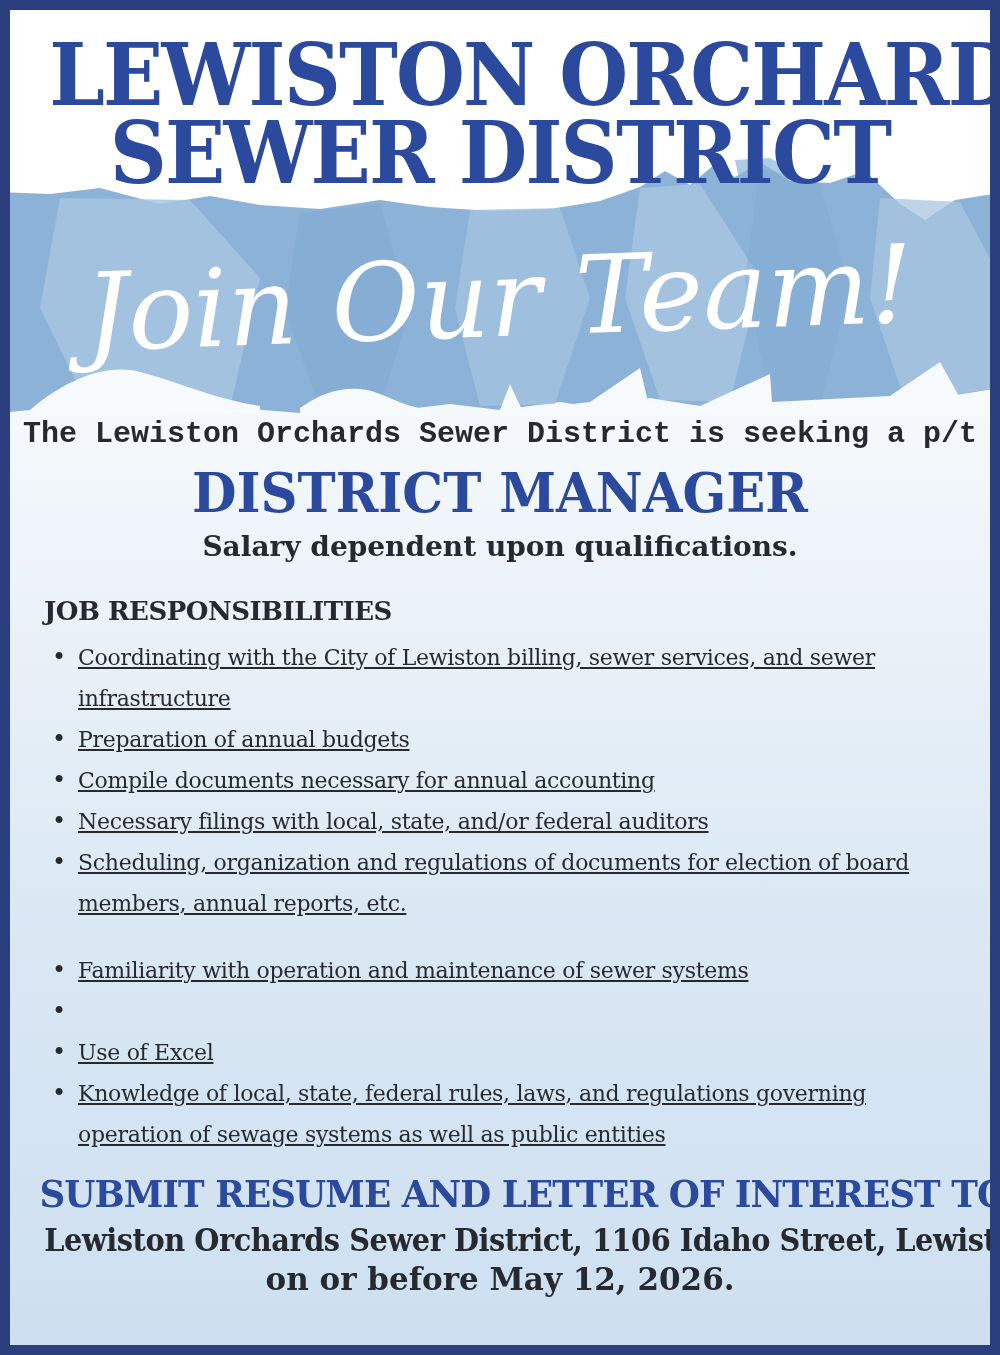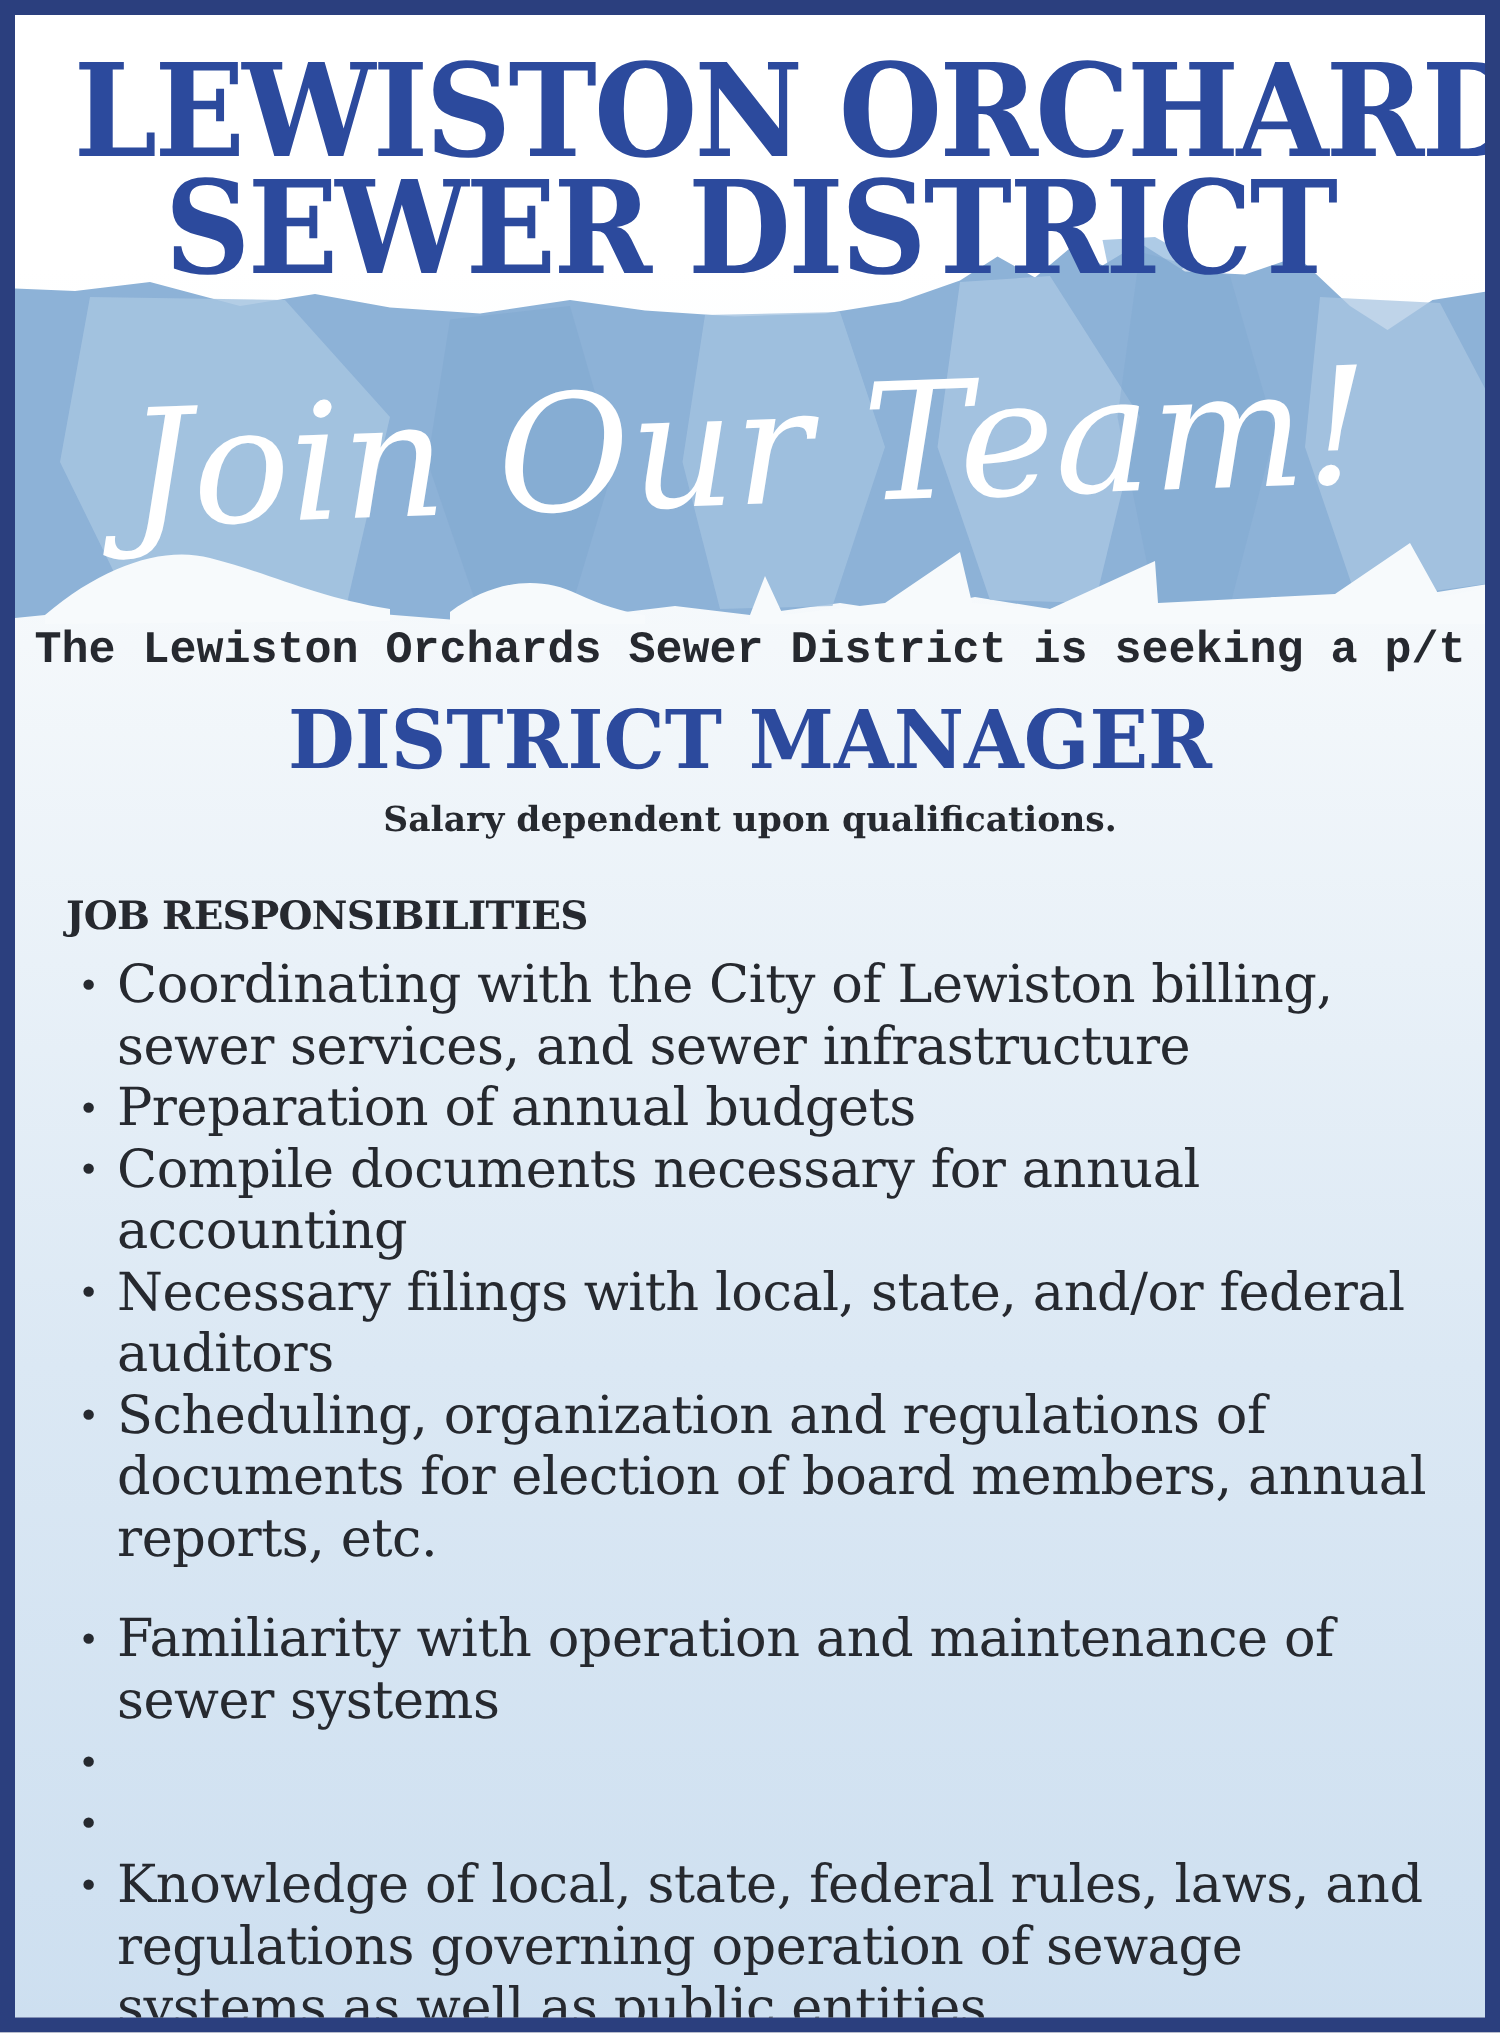--- a/index.html
+++ b/index.html
@@ -21,27 +21,27 @@
     transform:scaleX(0.92); transform-origin:50% 50%;
     white-space:nowrap;
   }
   .content { position:absolute; top:405px; left:0; width:980px; z-index:2; color:#26292f; }
   .seeking { text-align:center; font-size:30px; line-height:38px; font-weight:bold;font-family:Liberation Mono, monospace; }
   .position {
     text-align:center; font-size:54px; line-height:60px; font-weight:bold;
     color:#2c4a9d; margin-top:10px; transform:scaleX(0.95); transform-origin:50% 50%;
     white-space:nowrap;
   }
-  .salary { text-align:center; font-size:23px; line-height:40px; font-weight:bold; margin-top:4px; }
+  .salary { text-align:center; font-size:28px; line-height:40px; font-weight:bold; margin-top:4px; }
   .section { margin:26px 32px 0 34px; }
   .section-heading { font-size:26px; line-height:36px; font-weight:bold; letter-spacing:-0.5px; }
   ul.bullets { list-style:none; margin-top:8px; }
   ul.bullets li { display:flex; align-items:flex-start; }
   .bullet-dot { width:34px; flex:0 0 34px; text-align:left; padding-left:8px; font-size:24px; line-height:41px; color:#26292f; }
-  .bullet-text { font-size:35px; line-height:41px; letter-spacing:-0.3px; }
+  .bullet-text { font-size:22px; line-height:41px; letter-spacing:-0.3px;text-decoration:underline; }
   .footer { margin-top:16px; text-align:center; }
   .submit {
     color:#2c4a9d; font-size:38px; line-height:46px; font-weight:bold;
     transform:scaleX(0.94); transform-origin:50% 50%; white-space:nowrap; letter-spacing:-1px;
   }
   .address {
     font-size:31px; line-height:39px; font-weight:bold; margin-top:4px;
     transform:scaleX(0.93); transform-origin:50% 50%; white-space:nowrap; letter-spacing:-0.5px;
   }
   .deadline { font-size:31px; line-height:39px; font-weight:bold; }
@@ -123,20 +123,21 @@
       <ul class="bullets">
         <li>
           <span class="bullet-dot">•</span>
           <span class="bullet-text">Familiarity with operation and maintenance of sewer systems</span>
         </li>
         <li>
           <span class="bullet-dot">•</span>
         </li>
         <li>
           <span class="bullet-dot">•</span>
+          <span class="bullet-text">Use of Excel</span>
         </li>
         <li>
           <span class="bullet-dot">•</span>
           <span class="bullet-text">Knowledge of local, state, federal rules, laws, and regulations governing operation of sewage systems as well as public entities</span>
         </li>
       </ul>
     </div>
 
     <div class="footer">
       <div class="submit">SUBMIT RESUME AND LETTER OF INTEREST TO:</div>

